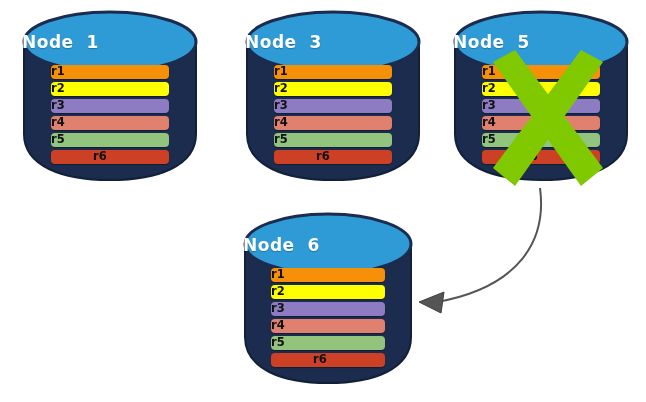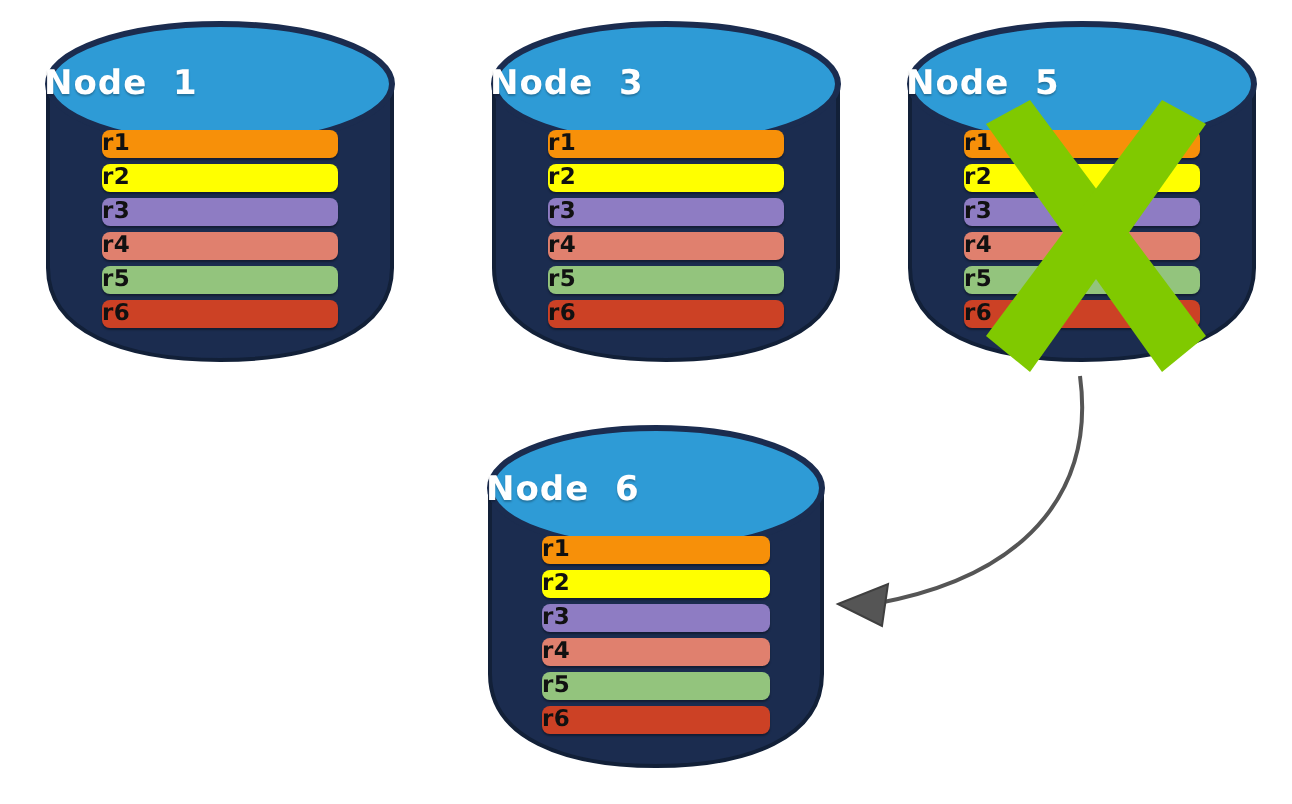--- a/index.html
+++ b/index.html
@@ -46,21 +46,21 @@
   }
   .row-bar {
     position: relative;
     height: 14px;
     margin-bottom: 3px;
     border-radius: 4px;
     box-shadow: 0 1px 1px rgba(0,0,0,0.35);
     display: flex;
     align-items: center;
   }
-  .row-bar:last-child { margin-bottom: 12px; }
+  .row-bar:last-child { margin-bottom: 12px; padding-left: 42px; }
   .row-label {
     font-size: 11.5px;
     font-weight: bold;
     color: #111111;
     line-height: 1;
     letter-spacing: 0.2px;
   }
 
   
   .cross-svg {

